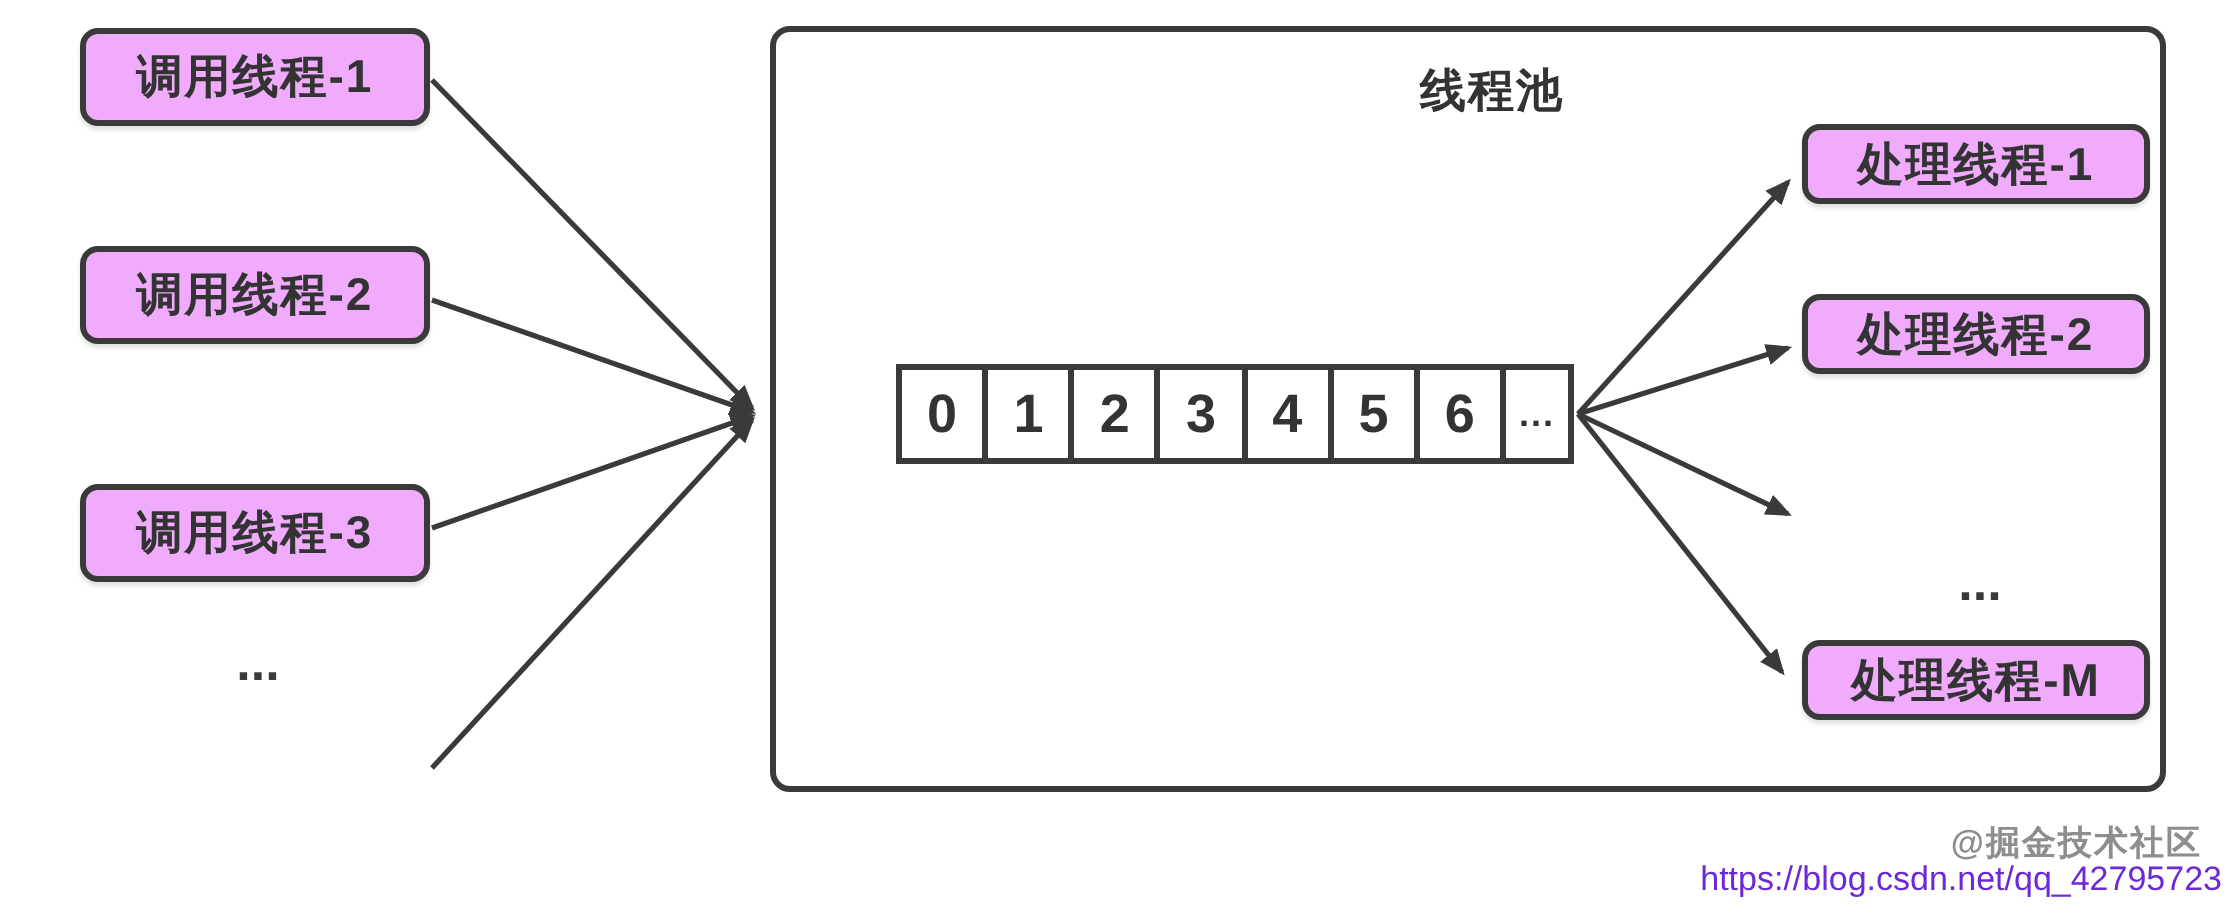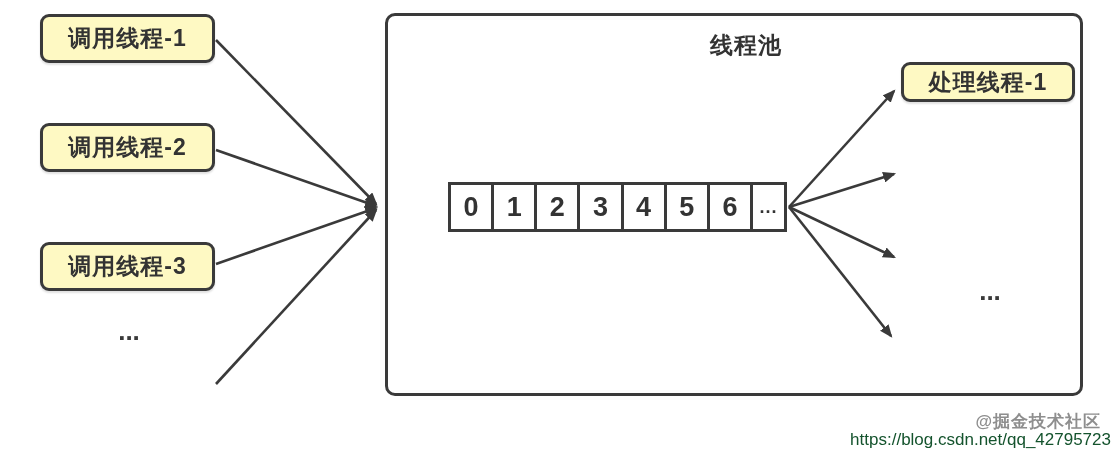--- a/index.html
+++ b/index.html
@@ -10,21 +10,21 @@
   .arrow-layer{position:absolute;left:0;top:0;z-index:2;}
   .pool-box{
     position:absolute;left:385px;top:13px;width:698px;height:383px;box-sizing:border-box;
     border:3px solid #3a3a3a;border-radius:10px;background:transparent;z-index:1;
   }
   .pool-title{
     position:absolute;left:385px;top:30px;width:698px;text-align:center;
     font-size:23px;font-weight:700;z-index:3;letter-spacing:1px;margin-left:12px;
   }
   .node{
-    position:absolute;box-sizing:border-box;background:#fef9c3;border:3px solid #3a3a3a;
+    position:absolute;box-sizing:border-box;background:#f0abfc;border:3px solid #3a3a3a;
     border-radius:9px;display:flex;align-items:center;justify-content:center;
     font-weight:700;font-size:23px;letter-spacing:1px;z-index:3;
     box-shadow:0 2px 2px rgba(0,0,0,.12);
   }
   .caller{left:40px;width:175px;height:49px;}
   #caller1{top:14px}#caller2{top:123px}#caller3{top:242px}#callerN{top:362px}
   .worker{left:901px;width:174px;height:40px;}
   #worker1{top:62px}#worker2{top:147px}#worker3{top:232px}#workerM{top:320px}
   .queue-label{
     position:absolute;left:448px;top:140px;width:339px;text-align:center;
@@ -44,21 +44,21 @@
     position:absolute;font-size:26px;font-weight:700;color:#3a3a3a;z-index:3;
     line-height:1;text-align:center;
   }
   #callers-dots{left:110px;top:318px;width:38px;}
   #workers-dots{left:971px;top:278px;width:38px;}
   .wm-community{
     position:absolute;right:12px;top:410px;font-size:17px;font-weight:700;
     color:#8e8e8e;z-index:4;letter-spacing:1px;
   }
   .wm-url{
-    position:absolute;right:2px;top:430px;font-size:17px;color:#14532d;z-index:4;
+    position:absolute;right:2px;top:430px;font-size:17px;color:#6d28d9;z-index:4;
   }
 </style>
 </head>
 <body>
 
 <div class="stage">
 
   <div class="pool-box"></div>
   <div class="pool-title">线程池</div>
 
@@ -91,18 +91,20 @@
     <div class="qcell">1</div>
     <div class="qcell">2</div>
     <div class="qcell">3</div>
     <div class="qcell">4</div>
     <div class="qcell">5</div>
     <div class="qcell">6</div>
     <div class="qcell dots-cell">...</div>
   </div>
 
   <div class="node worker" id="worker1">处理线程-1</div>
+  <div class="node worker" id="worker2">处理线程-2</div>
   <div class="dots-v" id="workers-dots">...</div>
+  <div class="node worker" id="workerM">处理线程-M</div>
 
   <div class="wm-community">@掘金技术社区</div>
   <div class="wm-url">https://blog.csdn.net/qq_42795723</div>
 
 </div>
 
 </body></html>

